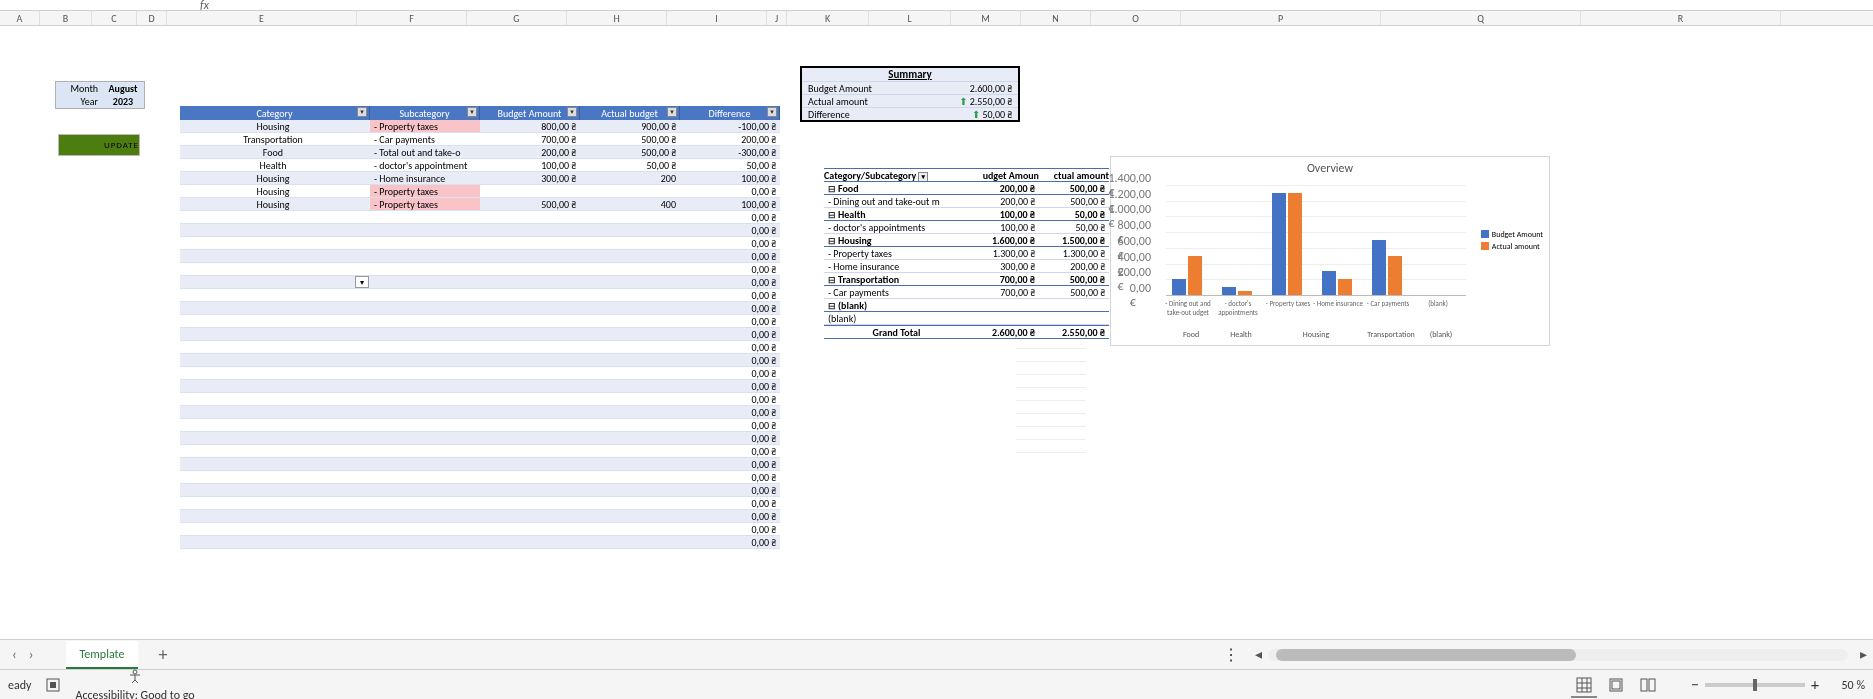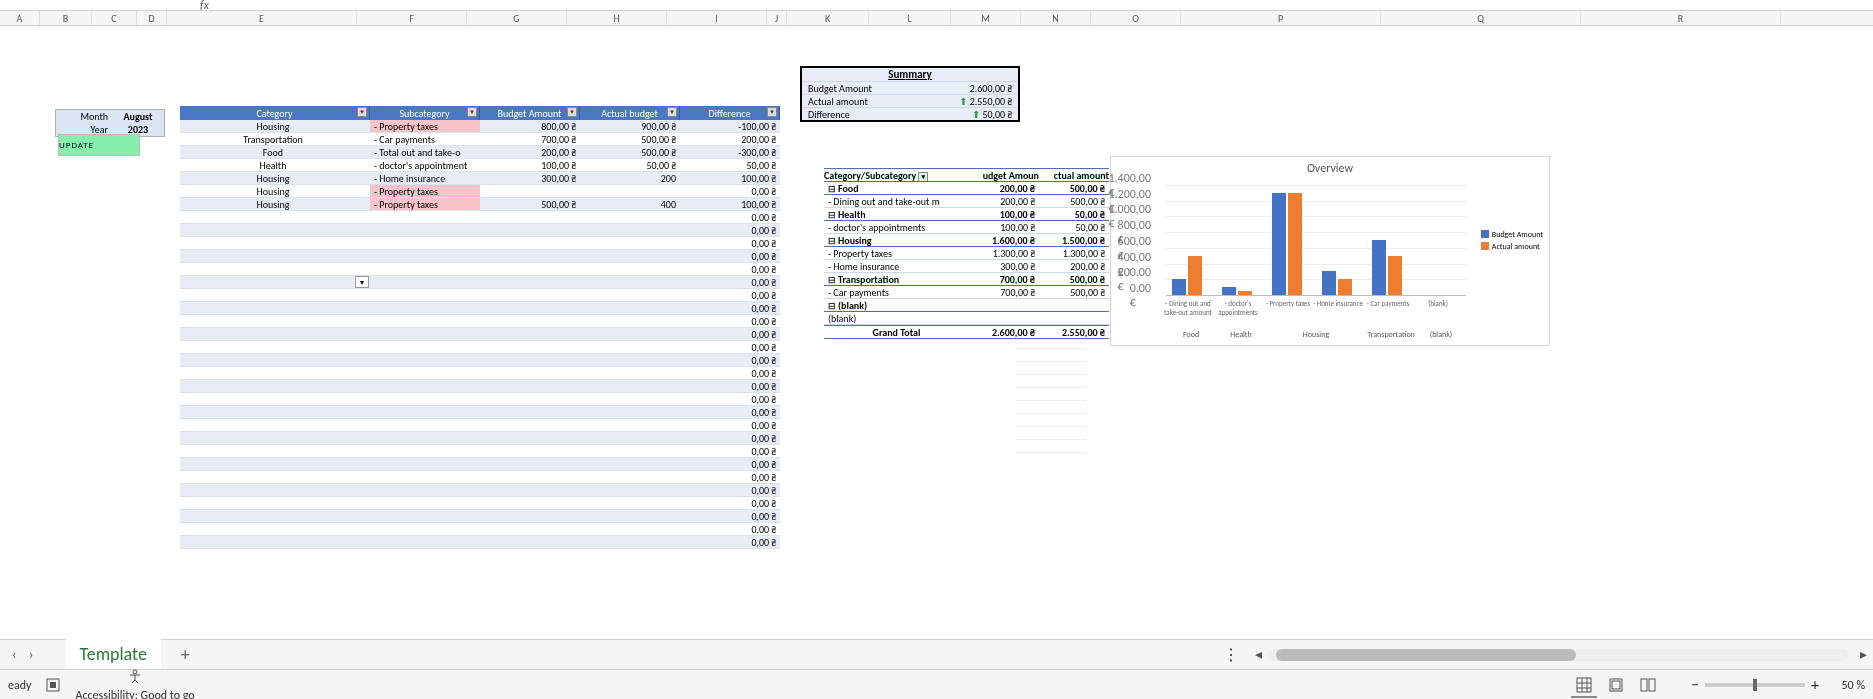--- a/index.html
+++ b/index.html
@@ -6,25 +6,25 @@
   html, body { margin: 0; padding: 0; font-family: Calibri, Arial, sans-serif; font-size: 11px; background: #fff; color: #000; overflow: hidden; }
   .app { width: 1873px; height: 699px; position: relative; background: #fff; }
   
   .colhead { position: absolute; top: 10px; left: 0; right: 0; height: 16px; background: #f5f5f5; display: flex; border-top: 1px solid #d0d0d0; border-bottom: 1px solid #d0d0d0;}
   .colhead .col { text-align: center; font-size: 10px; color: #555; border-right: 1px solid #e0e0e0; line-height: 16px; }
   .formulabar-stub { position:absolute; top:0; left:0; height:10px; width:100%; }
   .fx { position:absolute; top:-2px; left:200px; font-style:italic; font-size:12px; color:#666;}
   .sheet { position: absolute; top: 26px; left: 0; right: 0; bottom: 60px; background: #fff; overflow:hidden;}
   .gridlines::before { content:''; position:absolute; inset:0; pointer-events:none; }
   
-  .period { position: absolute; left: 55px; top: 55px; width: 110px; border:1px solid #b0b0b0;margin-top:28px;}
+  .period { position: absolute; left: 55px; top: 55px; width: 90px; border:1px solid #b0b0b0;}
   .period .row { display:flex; height:13px; background:#dce5f3;}
   .period .lbl { flex:1; text-align:right; padding-right:4px; font-size:10px;}
   .period .val { flex:1; text-align:center; font-weight:bold; font-size:10px;}
-  .update-btn { position:absolute; left:58px; top:108px; width:82px; height:22px; background:#86efac; border:1px solid #bbb; text-align:left; line-height:20px; font-size:9px; letter-spacing:1px; cursor:pointer;}
+  .update-btn { position:absolute; left:58px; top:108px; width:82px; height:22px; background:#4d7c0f; border:1px solid #bbb; text-align:right; line-height:20px; font-size:9px; letter-spacing:1px; cursor:pointer;padding-left:32px;}
   
   .title { position:absolute; left:180px; top:43px; width:600px; height:25px; text-align:center; color:#4a6db0; font-size:11px; border:1px solid #e8e8e8; line-height:25px;}
   
   .maintbl { position:absolute; left:180px; top:80px; width:600px; }
   .maintbl .hdr { display:flex; background:#4a77c4; color:#fff; height:14px; font-size:10px;}
   .maintbl .hdr .c { border-right:1px solid #3a5fa0; text-align:center; display:flex; align-items:center; justify-content:center; position:relative;}
   .maintbl .hdr .c .drop { position:absolute; right:2px; top:1px; width:10px; height:10px; background:#ddd; border:1px solid #888; font-size:7px; line-height:8px; text-align:center; color:#333; cursor:pointer;}
   .maintbl .body .r { display:flex; height:13px; font-size:10px; border-bottom:1px solid #d9e1f0;}
   .maintbl .body .r.stripe { background:#e7ecf6;}
   .maintbl .body .c { text-align:right; padding-right:4px; overflow:hidden; white-space:nowrap;}
@@ -75,21 +75,21 @@
   .chart .legend { position:absolute; right:6px; top:70px; font-size:8px;}
   .chart .legend .item { display:flex; align-items:center; margin:2px 0;}
   .chart .legend .sw { width:8px; height:8px; margin-right:3px;}
   
   .ghost { position:absolute; left:1016px; top:310px; width:70px;}
   .ghost .g { height:13px; border-bottom:1px solid #eee;}
   
   .tabs { position:absolute; left:0; bottom:30px; right:0; height:30px; background:#f5f5f5; border-top:1px solid #d0d0d0; display:flex; align-items:center;}
   .tabs .nav { display:flex; gap:12px; padding:0 12px;}
   .tabs .nav span { font-size:14px; color:#666; cursor:pointer;}
-  .tabs .tab { padding:6px 14px; font-size:18px; color:#2a7a3b; border-bottom:2px solid #2a7a3b; background:#fff; margin-left:20px; cursor:pointer; font-weight:500;}
+  .tabs .tab { padding:6px 14px; font-size:12px; color:#2a7a3b; border-bottom:2px solid #2a7a3b; background:#fff; margin-left:20px; cursor:pointer; font-weight:500;}
   .tabs .add { font-size:18px; color:#666; padding:0 20px; cursor:pointer;}
   .tabs .menu { margin-left:auto; margin-right:10px; font-size:16px; color:#333; cursor:pointer;}
   .tabs .hscroll { width:580px; height:12px; background:#eee; position:relative; margin-right:6px; border-radius:6px;}
   .tabs .hscroll .thumb { position:absolute; left:8px; top:0; width:300px; height:12px; background:#bbb; border-radius:6px;}
   .tabs .sarrow { font-size:14px; color:#555; padding:0 6px; cursor:pointer;}
   
   .status { position:absolute; left:0; bottom:0; right:0; height:30px; background:#f5f5f5; border-top:1px solid #d0d0d0; display:flex; align-items:center; font-size:12px; color:#333;}
   .status .left { display:flex; align-items:center; gap:14px; padding-left:8px;}
   .status .right { margin-left:auto; display:flex; align-items:center; gap:6px; padding-right:8px;}
   .status .viewbtn { width:26px; height:26px; display:flex; align-items:center; justify-content:center; cursor:pointer;}
@@ -479,21 +479,21 @@
             <div class="bar b1" style="height: 55px;"></div>
             <div class="bar b2" style="height: 39.2857px;"></div>
           </div>
           <div class="bargroup" style="left: 250px;">
             <div class="bar b1" style="height: 0px;"></div>
             <div class="bar b2" style="height: 0px;"></div>
           </div>
         </div>
       <div class="baseline"></div>
       <div class="xlabels" id="xlabels">
-          <div class="xlabel" style="left: -3px;"> - Dining out and take-out amount</div>
+          <div class="xlabel" style="left: -3px;"> - Dining out and take-out udget</div>
           <div class="xlabel" style="left: 47px;"> - doctor's appointments</div>
           <div class="xgroup" style="left: 0px; width: 50px;">Food</div>
           <div class="xlabel" style="left: 97px;"> - Property taxes</div>
           <div class="xgroup" style="left: 50px; width: 50px;">Health</div>
           <div class="xlabel" style="left: 147px;"> - Home insurance</div>
           <div class="xlabel" style="left: 197px;"> - Car payments</div>
           <div class="xgroup" style="left: 100px; width: 100px;">Housing</div>
           <div class="xlabel" style="left: 247px;">(blank)</div>
           <div class="xgroup" style="left: 200px; width: 50px;">Transportation</div>
           <div class="xgroup" style="left: 250px; width: 50px;">(blank)</div>

